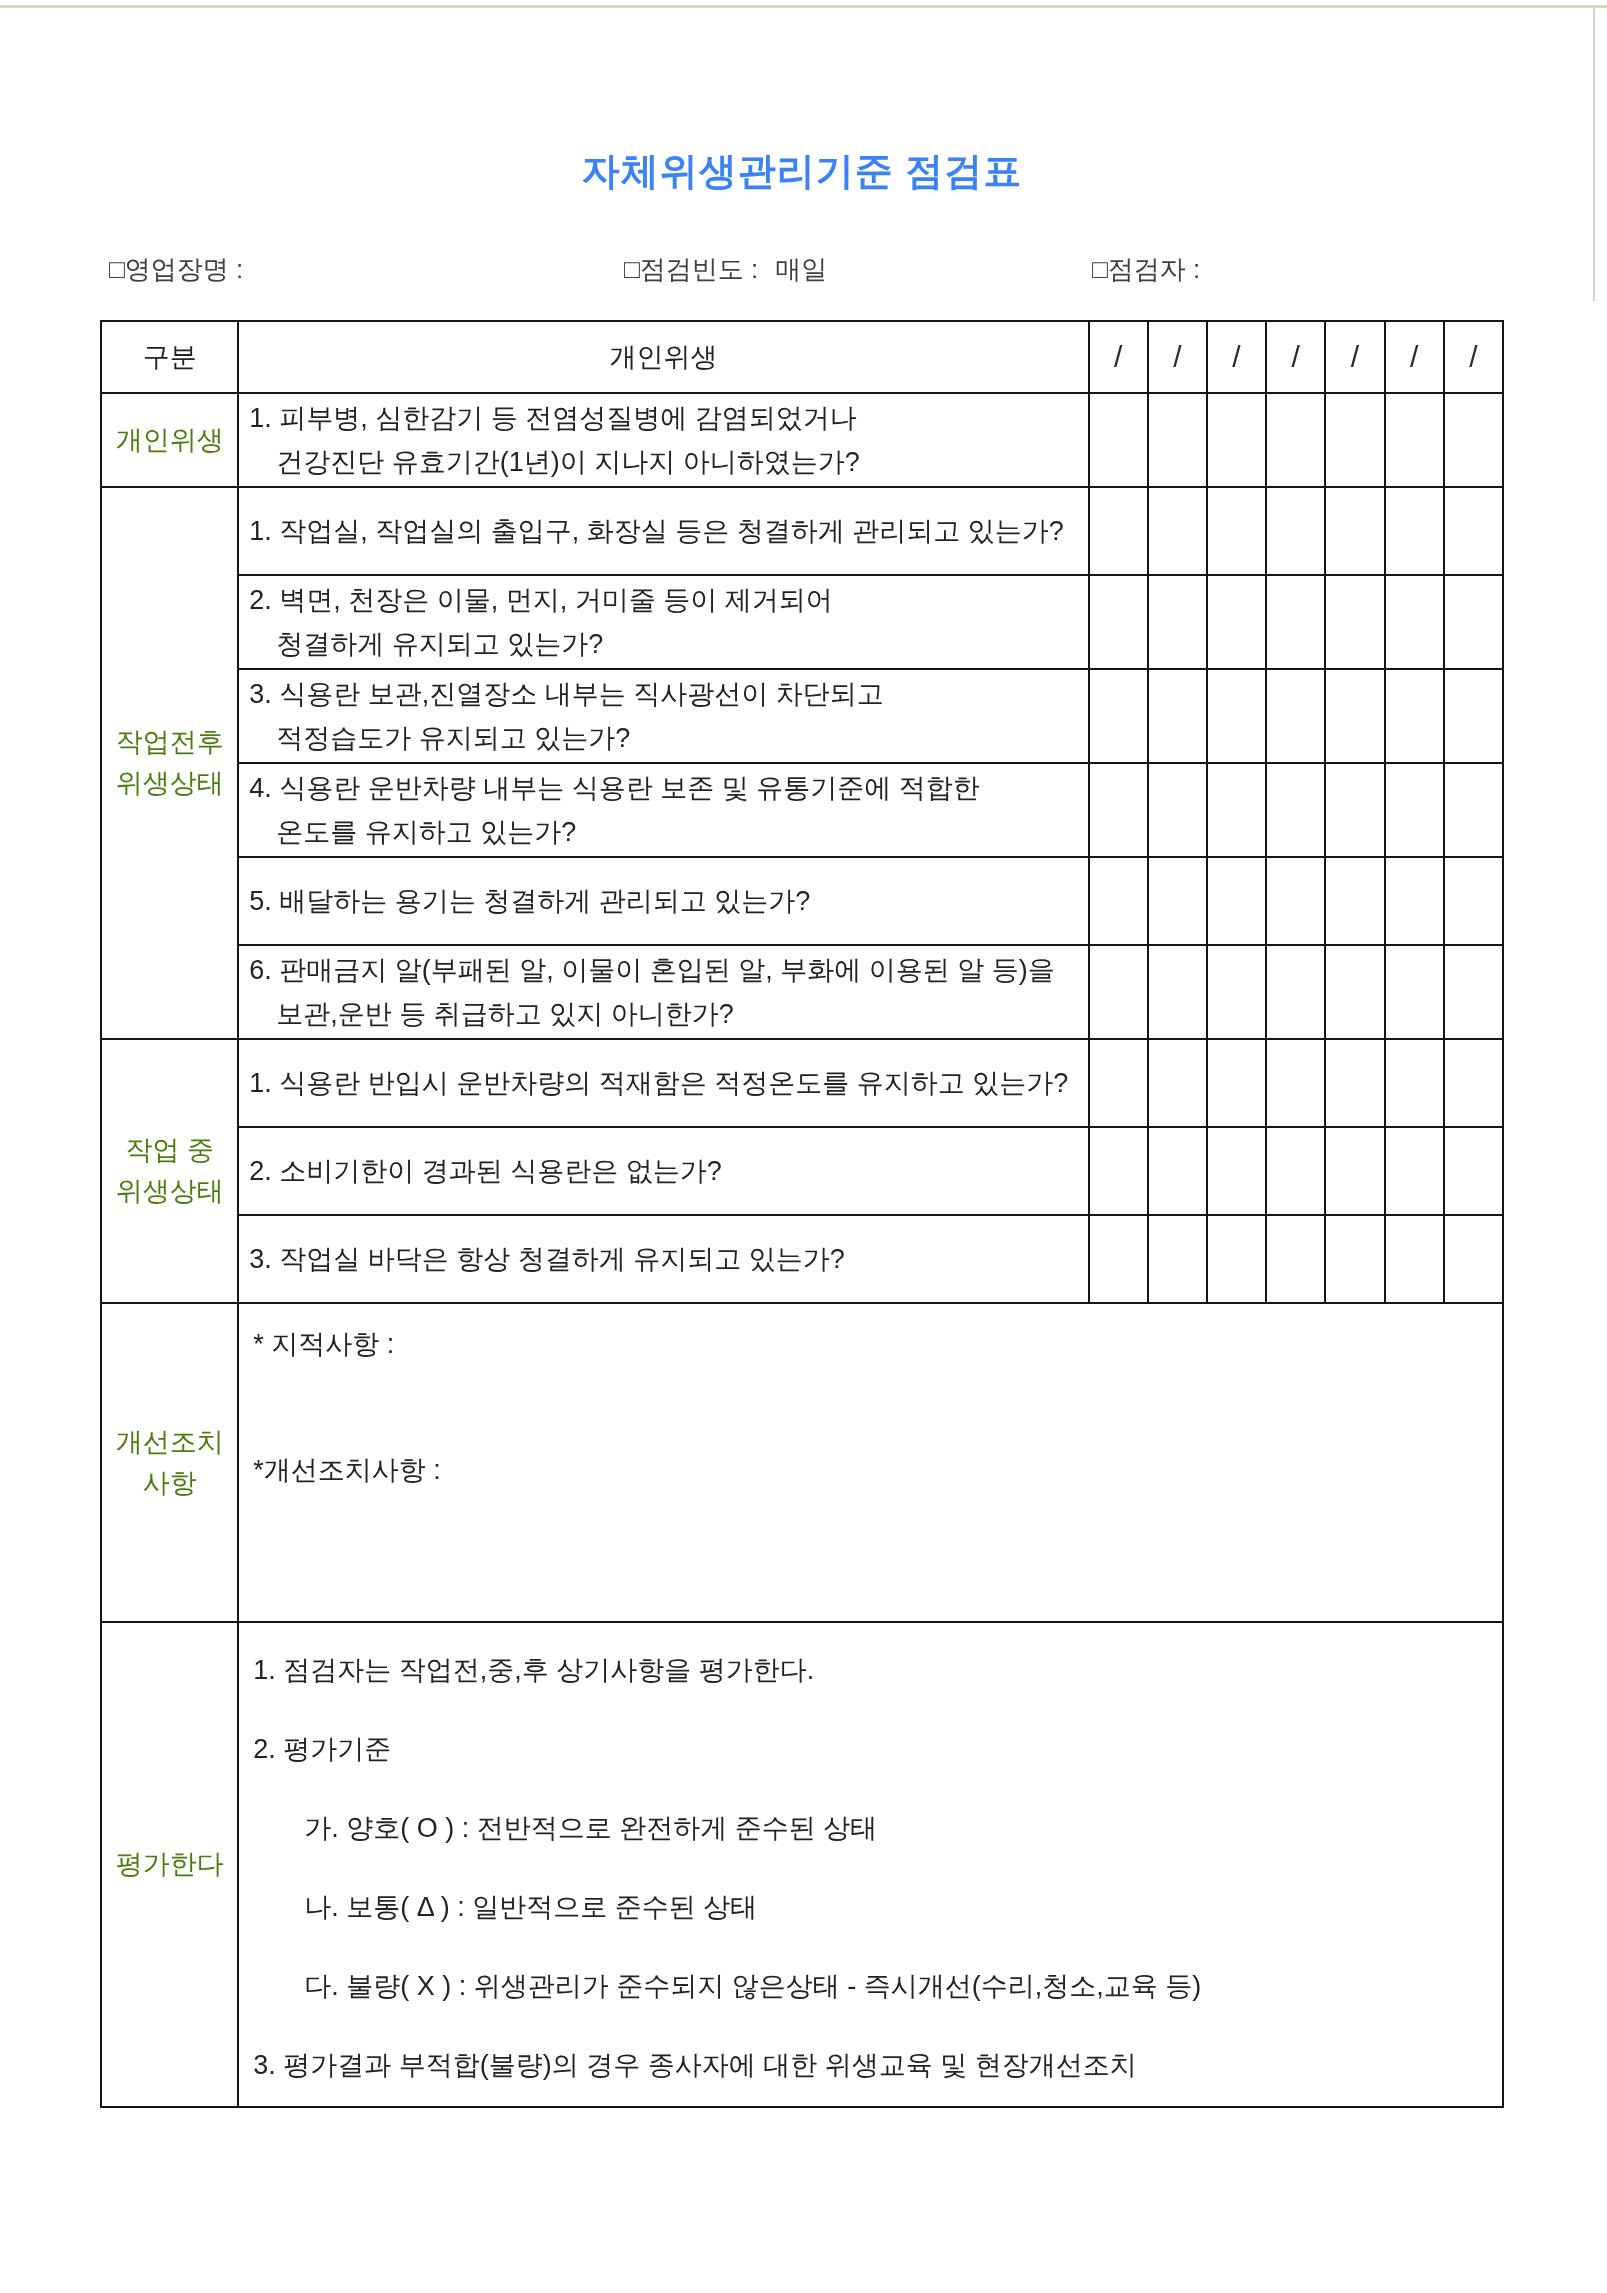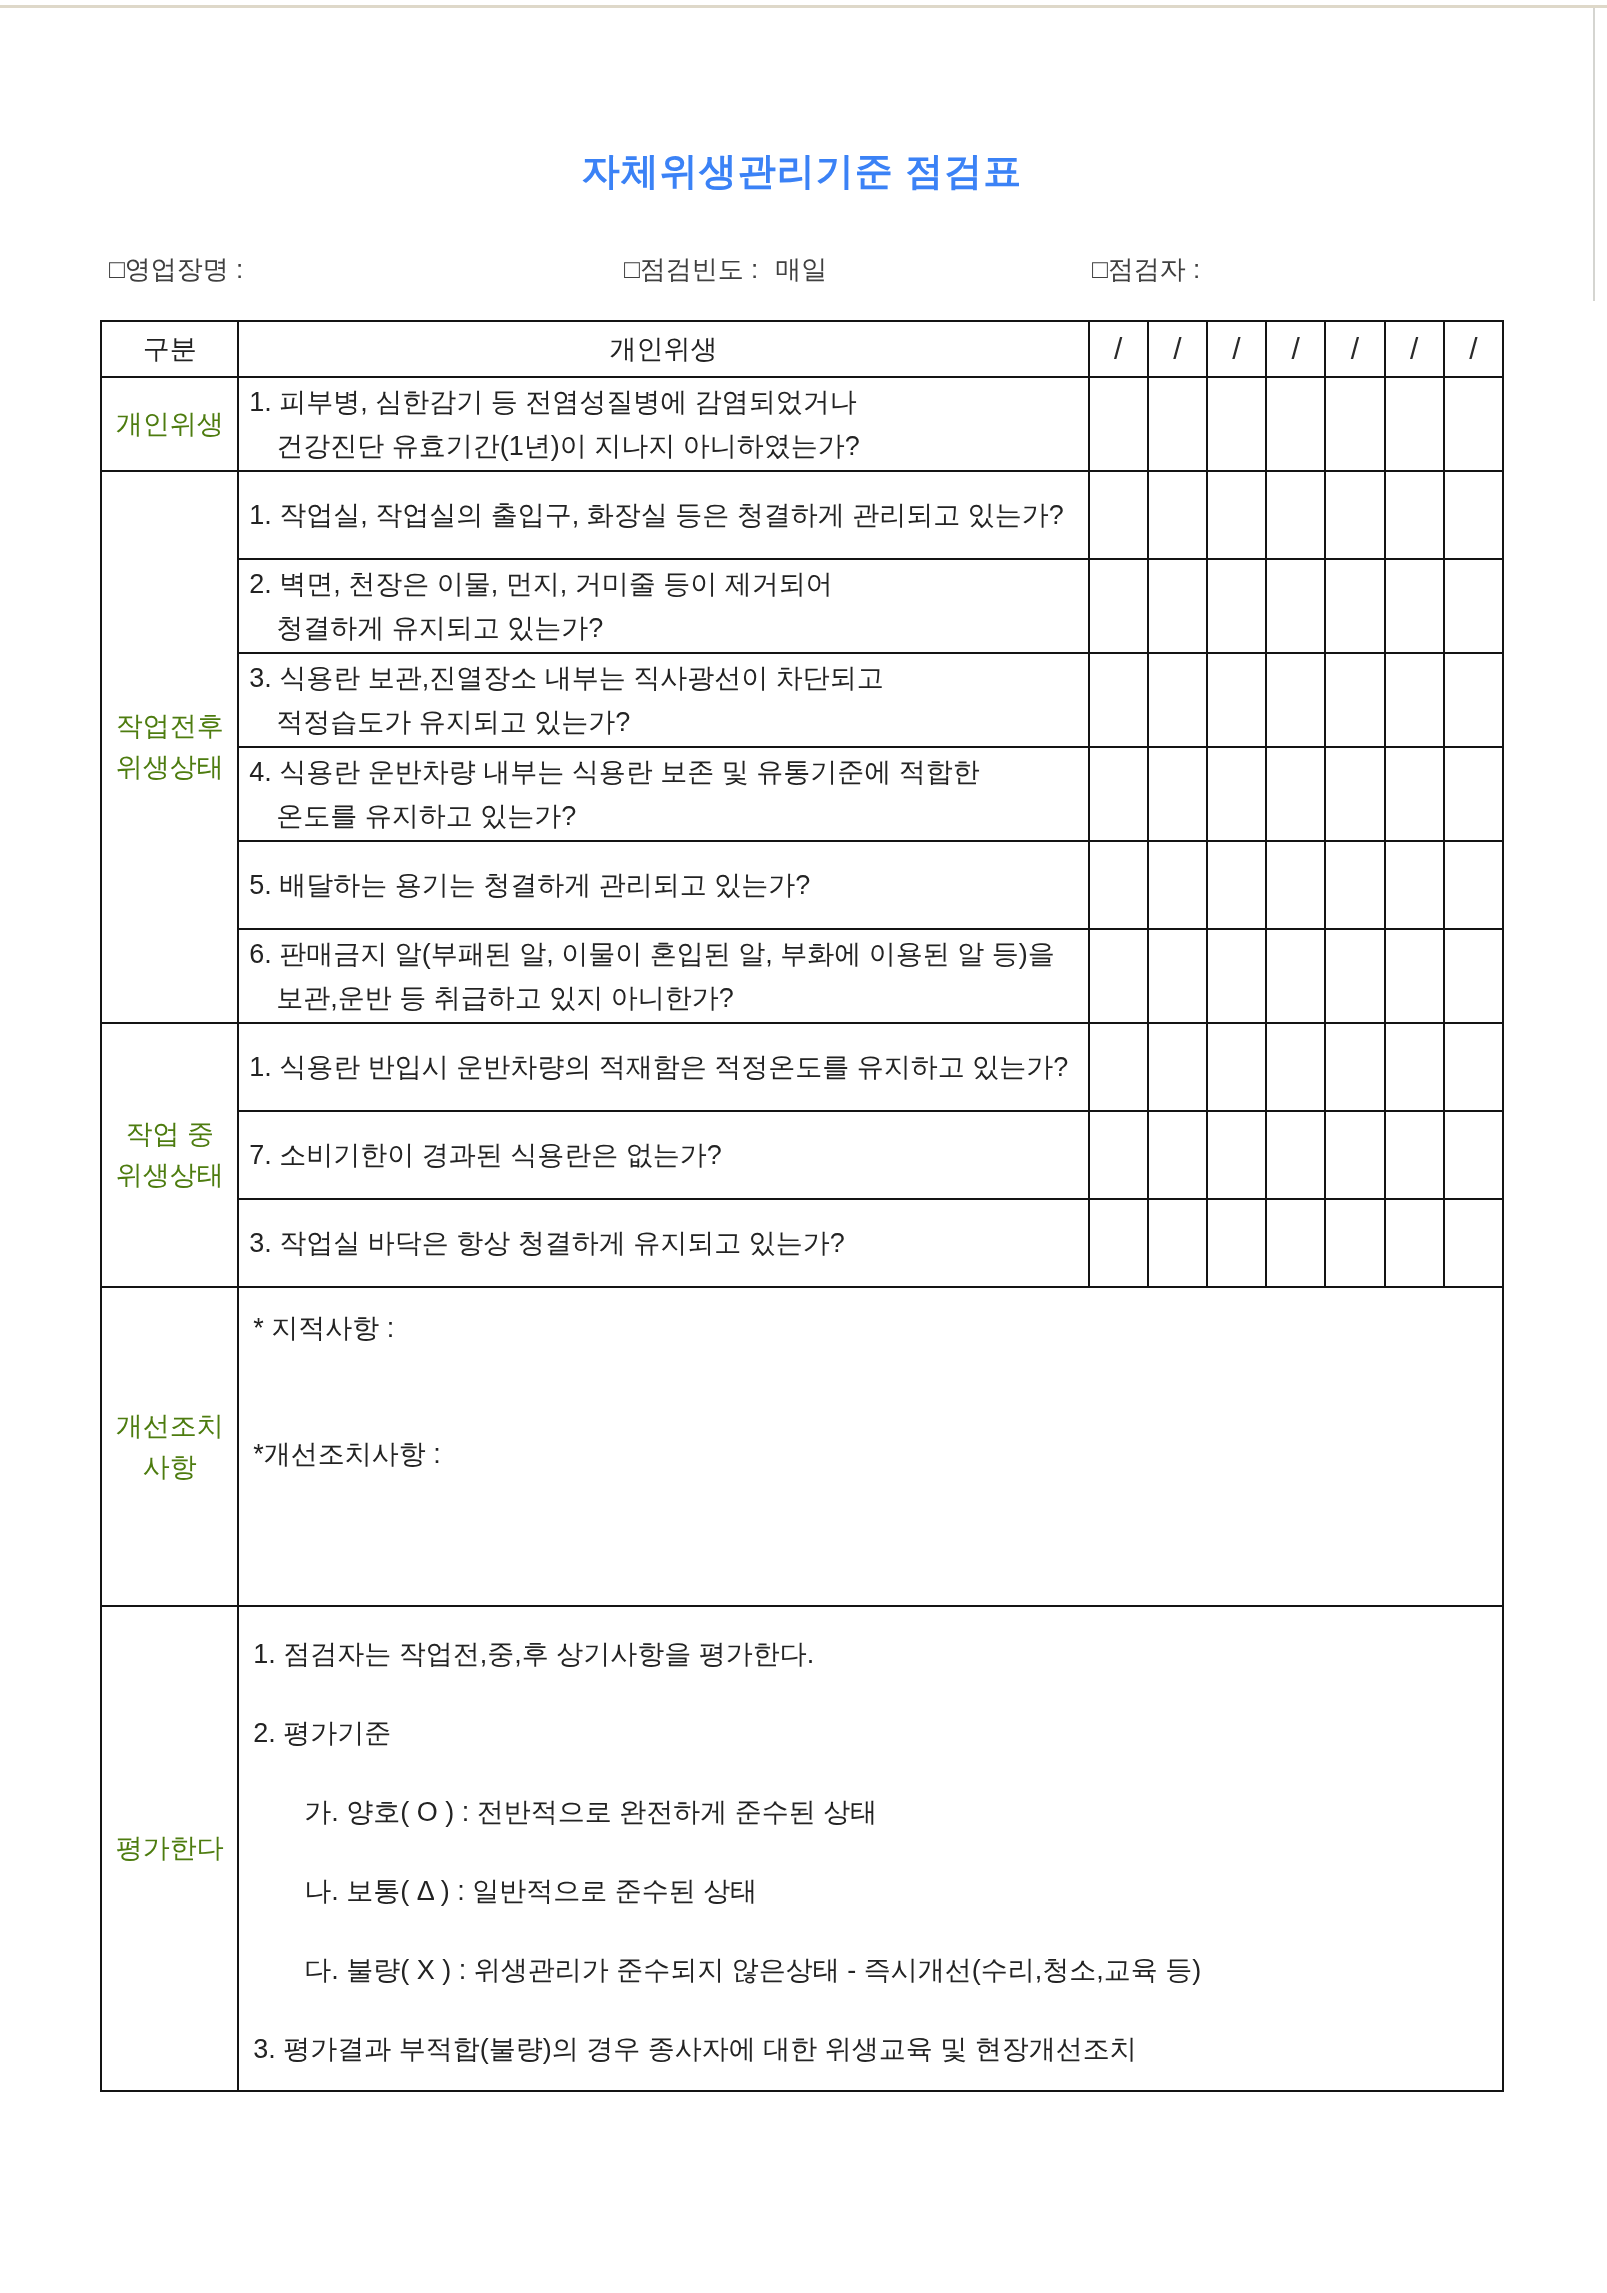--- a/index.html
+++ b/index.html
@@ -37,21 +37,21 @@
     background:#ffffff;
   }
   .sheet th,.sheet td{
     border-left:2px solid #141414;
     border-right:2px solid #141414;
     border-top:2.9px solid #141414;
     border-bottom:2.9px solid #141414;
     padding:0;
     font-weight:400;
   }
-  tr.h-head{height:56px;}
+  tr.h-head{height:72px;}
   tr.h-q1{height:90px;}
   tr.h-q{height:88px;}
   tr.h-imp{height:319px;}
   tr.h-eval{height:485px;}
 
   .sheet .head-cat,.sheet .head-item{
     text-align:center;vertical-align:middle;
     font-size:27px;color:#222;
   }
   .sheet .chk-head{
@@ -253,21 +253,21 @@
       <td class="c"></td>
           <td class="c"></td>
           <td class="c"></td>
           <td class="c"></td>
           <td class="c"></td>
           <td class="c"></td>
           <td class="c"></td>
     </tr>
     <tr class="h-q">
       <td class="q">
-        <div class="l1">7. 소비기한이 경과된 식용란은 없는가?</div>
+        <div class="l1">2. 소비기한이 경과된 식용란은 없는가?</div>
 
       </td>
       <td class="c"></td>
           <td class="c"></td>
           <td class="c"></td>
           <td class="c"></td>
           <td class="c"></td>
           <td class="c"></td>
           <td class="c"></td>
     </tr>

